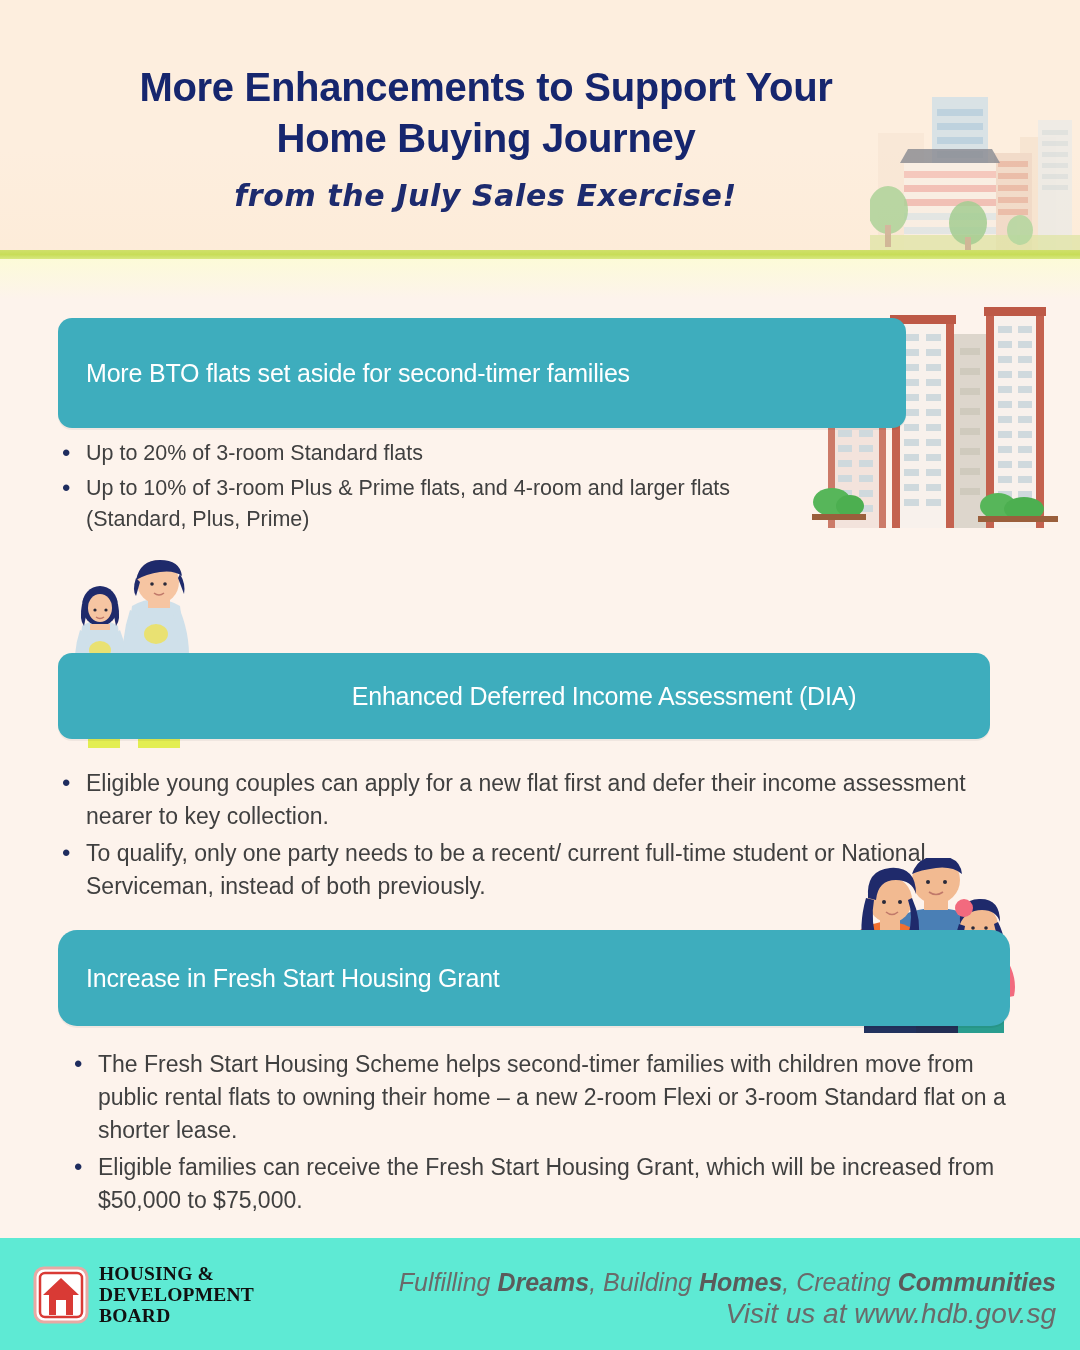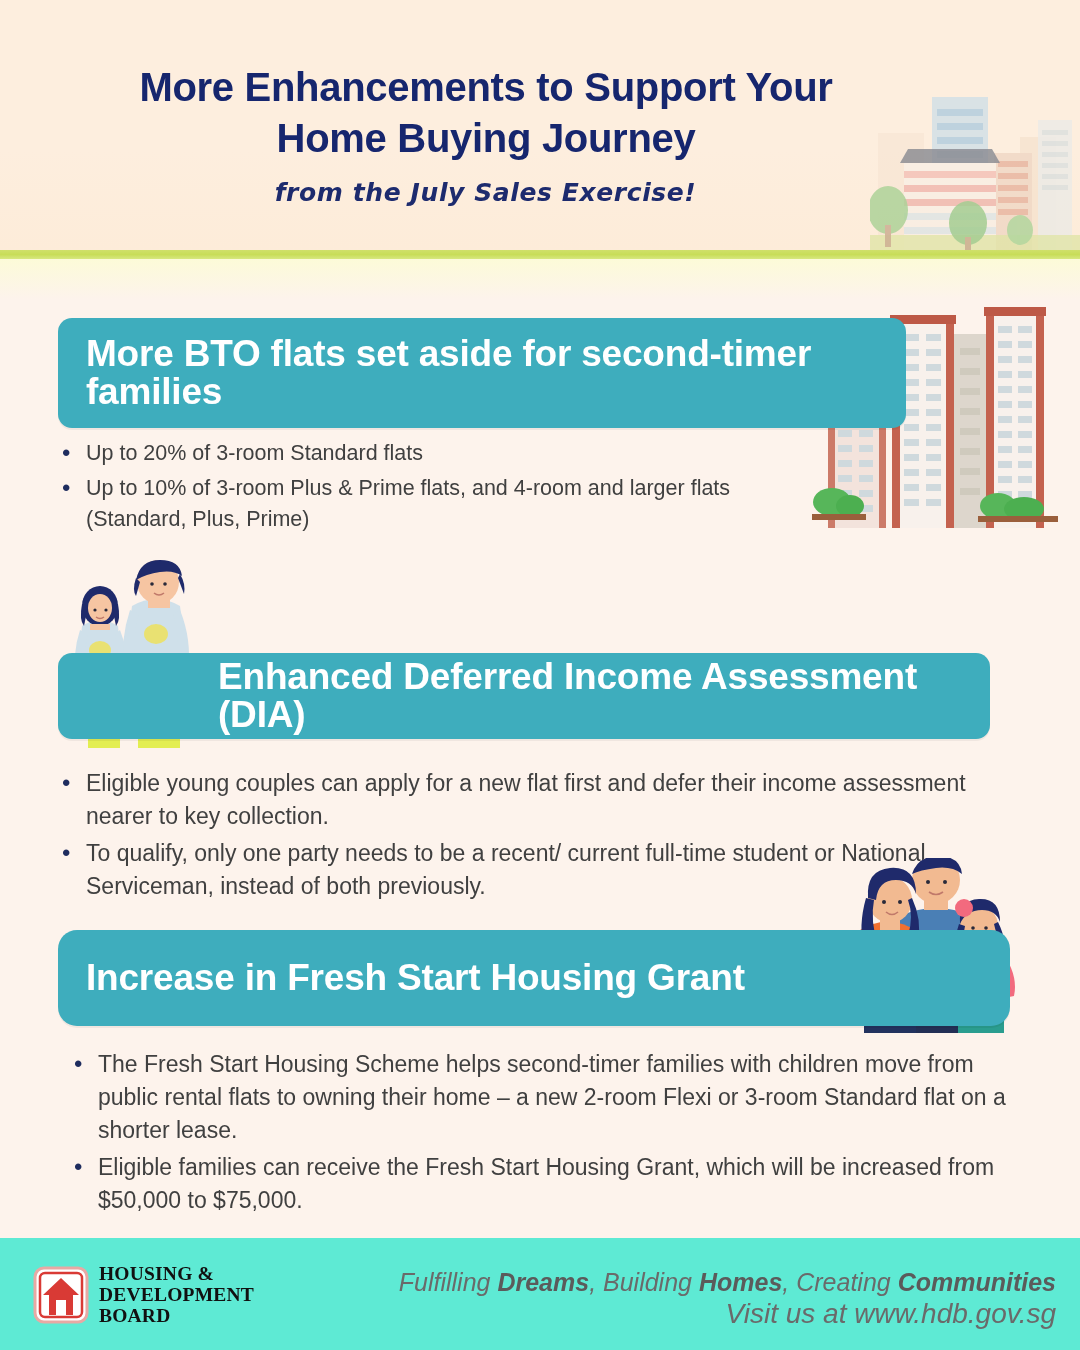--- a/index.html
+++ b/index.html
@@ -19,21 +19,21 @@
     overflow:hidden;
   }
   .header-skyline { position:absolute; right:0; bottom:0; width:210px; height:175px; opacity:.62; }
   .header-title {
     position:absolute; left:0; top:62px; width:972px; text-align:center;
     color:#16266e; font-size:40px; font-weight:bold; line-height:51px;
     letter-spacing:-0.3px;
   }
   .header-sub {
     position:absolute; left:0; top:178px; width:971px; text-align:center;
-    color:#1d2b6e; font-size:25px;
+    color:#1d2b6e; font-size:30px;
     font-family:"DejaVu Sans", sans-serif;
     font-style:italic; font-weight:600; letter-spacing:.6px;
   }
   .divider-line {
     position:absolute; left:0; top:250px; width:1080px; height:9px;
     background:linear-gradient(180deg,#cfe06a 0%, #c8dd58 50%, #d7e87f 100%);
   }
   .divider-fade {
     position:absolute; left:0; top:259px; width:1080px; height:40px;
     background:linear-gradient(180deg,#fcfbd8 0%, #fdf3ec 100%);
@@ -41,21 +41,21 @@
 
   
   .banner {
     position:absolute;
     background:#3eadbd;
     border-radius:14px;
     box-shadow:0 2px 0 rgba(0,0,0,.05);
     display:flex; align-items:center;
   }
   .banner-text {
-    color:#ffffff; font-weight:bold; font-size:37px; line-height:38px;
+    color:#ffffff; font-weight:normal; font-size:25px; line-height:38px;
     letter-spacing:-0.2px;
   }
 
   #banner1 { left:58px; top:318px; width:848px; height:110px; }
   #banner1 .banner-text { padding:0 28px; }
 
   #banner2 { left:58px; top:653px; width:932px; height:86px; justify-content:center; }
   #banner2 .banner-text { padding-left:160px; }
 
   #banner3 { left:58px; top:930px; width:952px; height:96px;border-radius:19px; }

